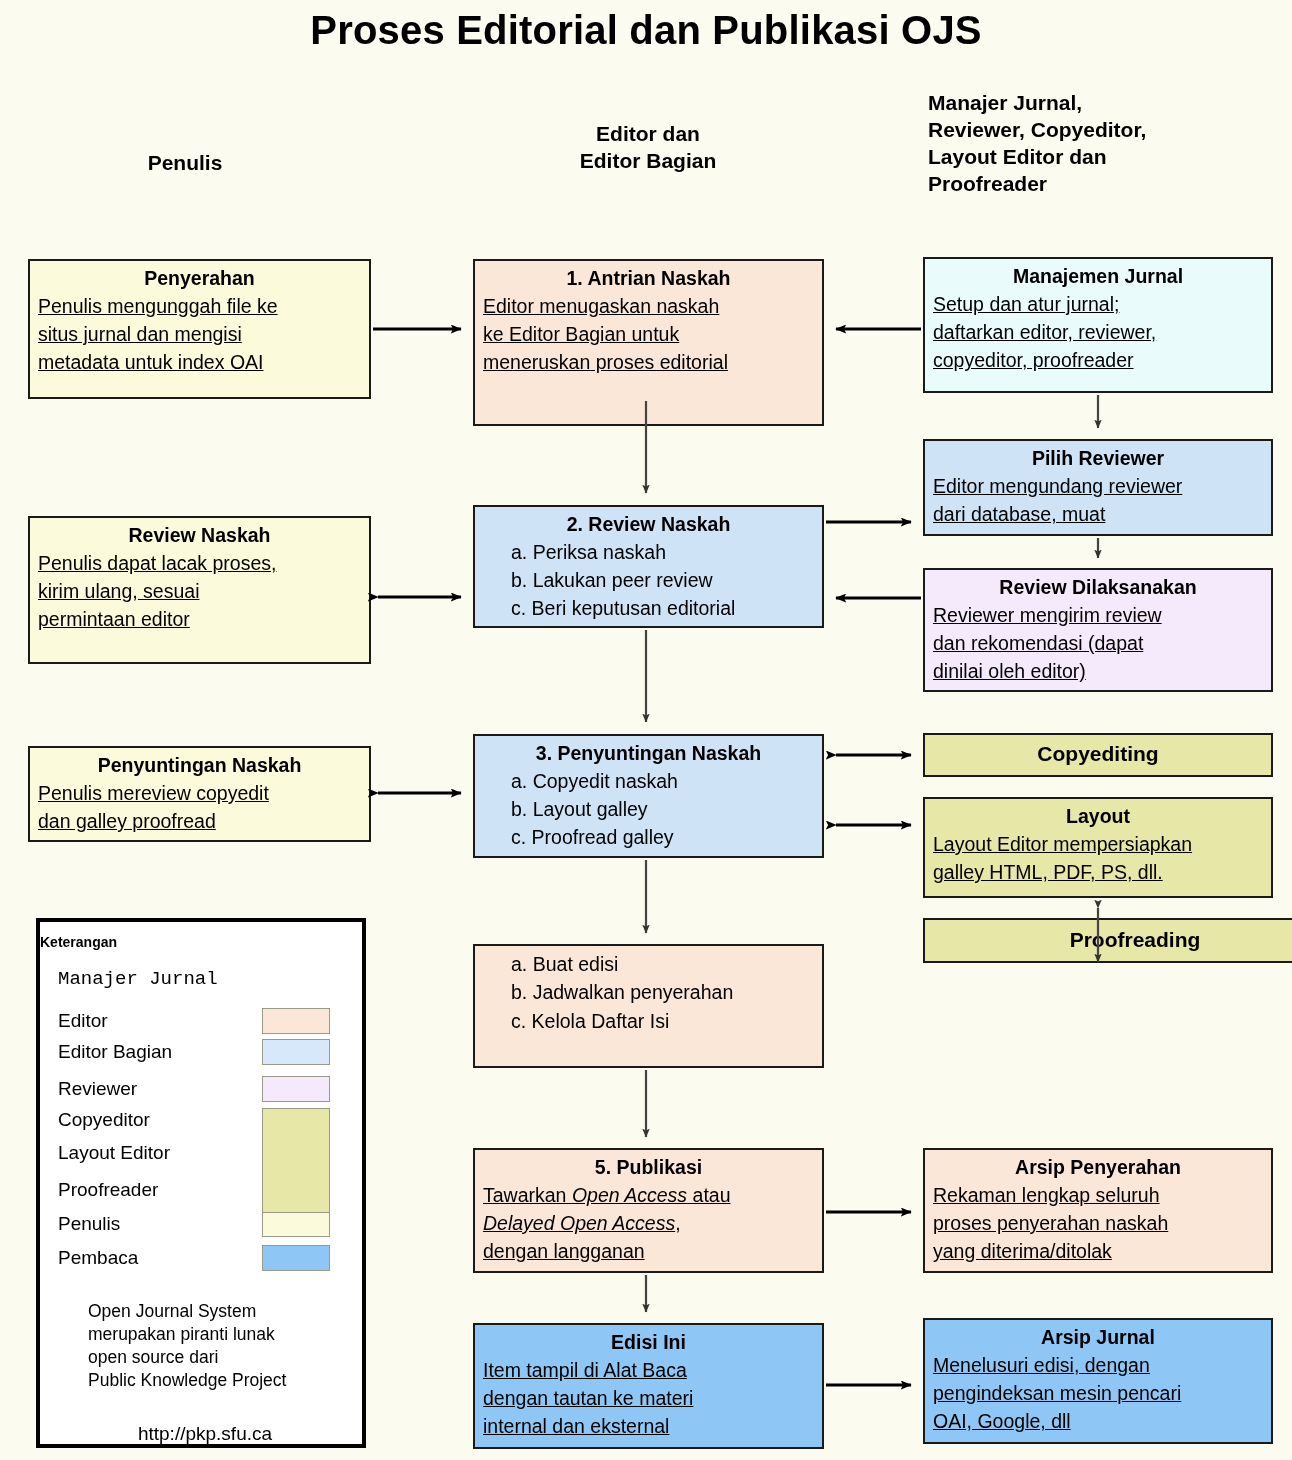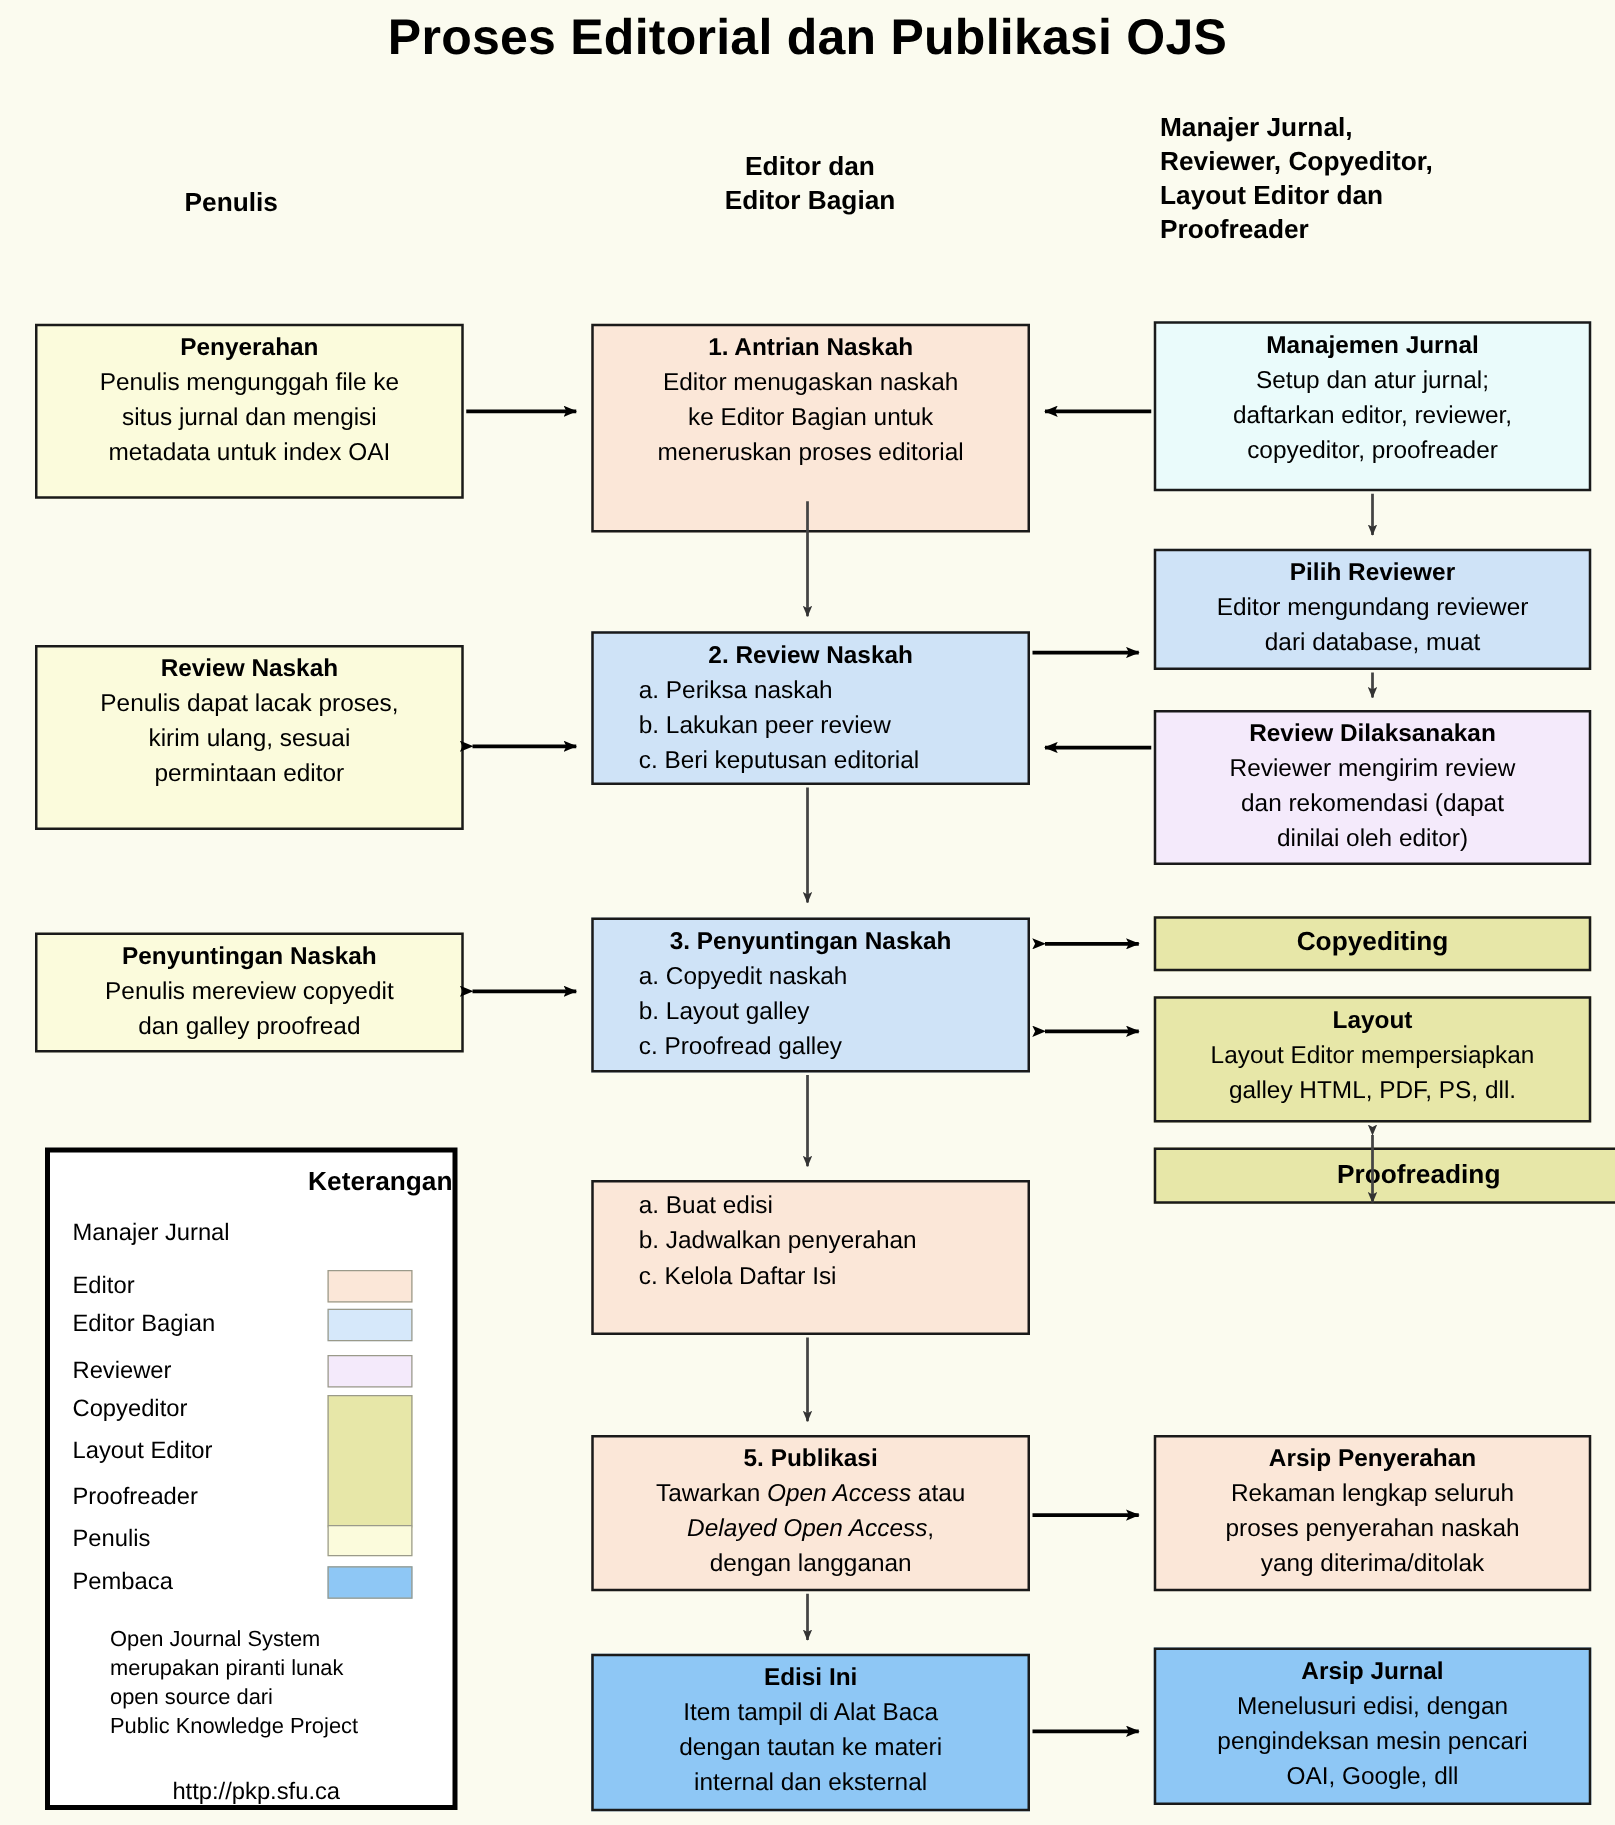--- a/index.html
+++ b/index.html
@@ -25,21 +25,21 @@
   .colhead.c2{left:473px;top:121px;width:350px;text-align:center;}
   .colhead.c3{left:928px;top:90px;width:360px;text-align:left;}
 
   .box{
     position:absolute;box-sizing:border-box;
     border:2px solid #1a1a1a;
     padding:4px 8px 5px 8px;
     font-size:19.5px;line-height:1.45;
   }
   .box .bt{font-weight:bold;text-align:center;display:block;font-size:19.5px;line-height:1.38;}
-  .box .bd{display:block;text-align:center;}
+  .box .bd{display:block;text-align:left;text-decoration:underline;}
   .box .li{display:block;text-align:left;}
   .box.indent .li{padding-left:28px;}
   .box.onlytitle{display:flex;align-items:center;justify-content:center;}
   .box.onlytitle .bt{font-size:21px;}
   i{font-style:italic;}
 
   
   .c-author {background:#fbfbdc;}
   .c-editor {background:#fbe7d8;}
   .c-section{background:#cfe3f7;}
@@ -47,21 +47,21 @@
   .c-prodYel{background:#e7e7a8;}
   .c-manager{background:#eafbfb;}
   .c-reader {background:#8ec7f5;}
 
   
   .legend{
     position:absolute;left:36px;top:918px;width:330px;height:530px;
     box-sizing:border-box;background:#ffffff;border:4px solid #000;
   }
   .legend .lg-title{
-    text-align:right;font-weight:bold;font-size:21px;margin-top:12px;
+    text-align:left;font-weight:bold;font-size:14px;margin-top:12px;
   }
   .legend .lg-rows{position:relative;margin-top:10px;height:300px;}
   .legend .lg-label{position:absolute;left:18px;font-size:19px;}
   .legend .sw{position:absolute;left:222px;width:68px;border:1px solid #9a9a8a;box-sizing:border-box;}
   .legend .lg-note{
     position:absolute;left:48px;top:378px;font-size:17.5px;line-height:1.32;
   }
   .legend .lg-url{
     position:absolute;left:0;top:1px;width:330px;text-align:center;font-size:19px;
   }
@@ -193,21 +193,21 @@
   <div class="box c-reader" style="left:923px;top:1318px;width:350px;height:126px;">
     <span class="bt">Arsip Jurnal</span>
     <span class="bd">Menelusuri edisi, dengan</span>
     <span class="bd">pengindeksan mesin pencari</span>
     <span class="bd">OAI, Google, dll</span>
   </div>
 
   <div class="legend">
     <div class="lg-title">Keterangan</div>
     <div class="lg-rows">
-      <div class="lg-label" style="top:8px;">Manajer Jurnal</div>
+      <div class="lg-label" style="top:8px;font-family:Liberation Mono, monospace;">Manajer Jurnal</div>
 
       <div class="lg-label" style="top:50px;">Editor</div>
       <div class="sw" style="top:48px;height:26px;background:#fbe7d8;"></div>
 
       <div class="lg-label" style="top:81px;">Editor Bagian</div>
       <div class="sw" style="top:79px;height:26px;background:#d6e8fa;"></div>
 
       <div class="lg-label" style="top:118px;">Reviewer</div>
       <div class="sw" style="top:116px;height:26px;background:#f4eafb;"></div>
 

